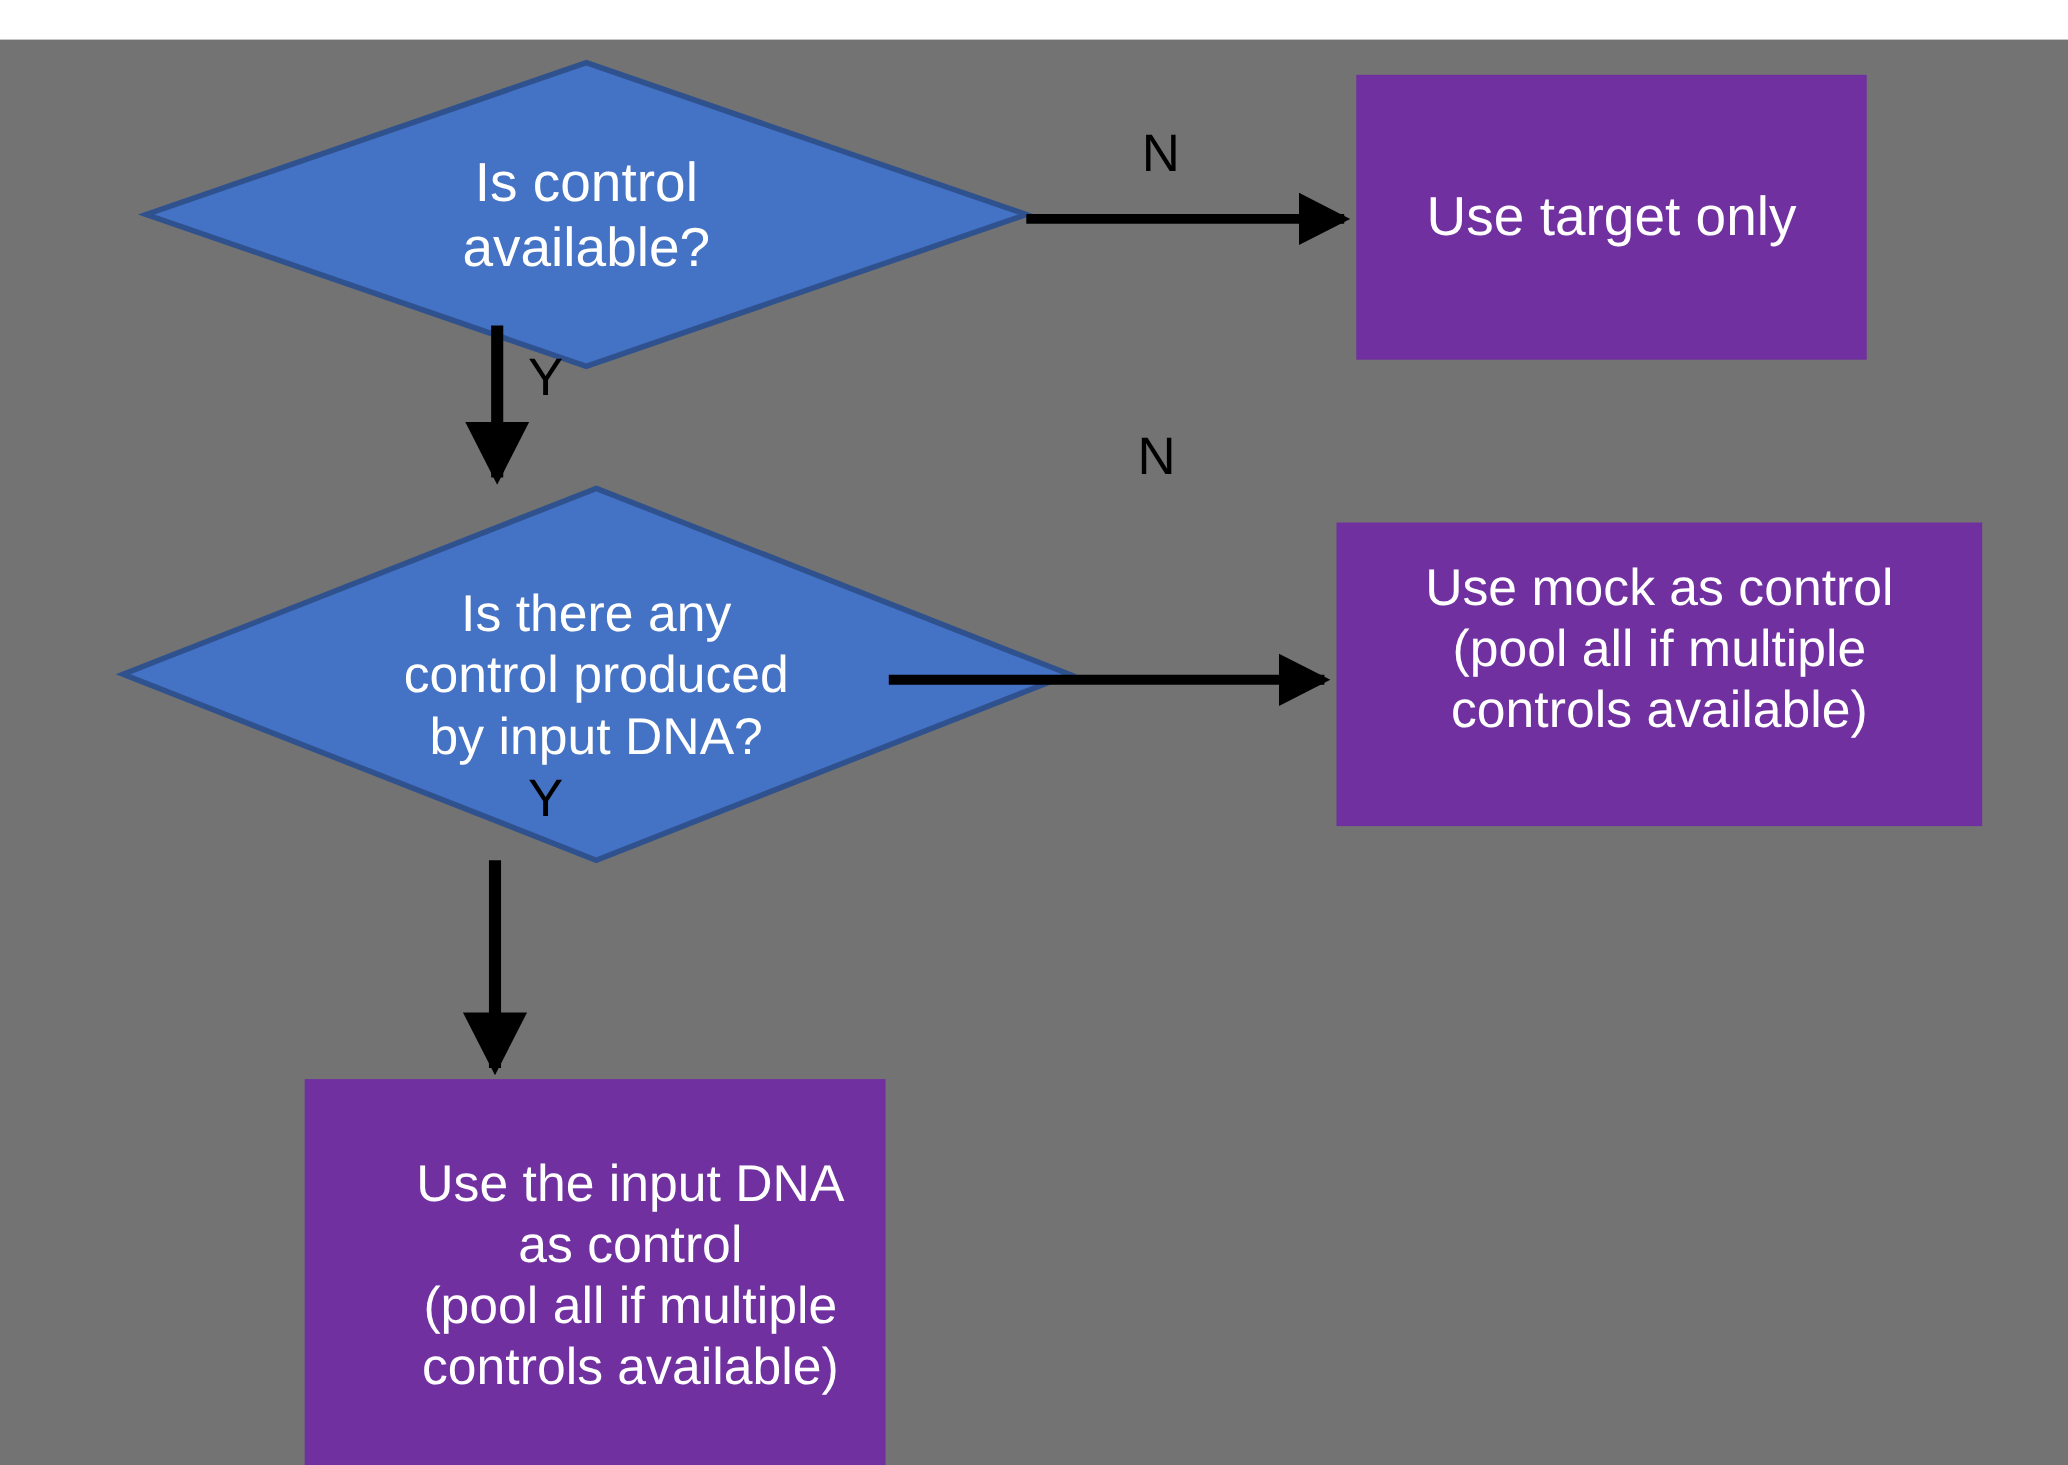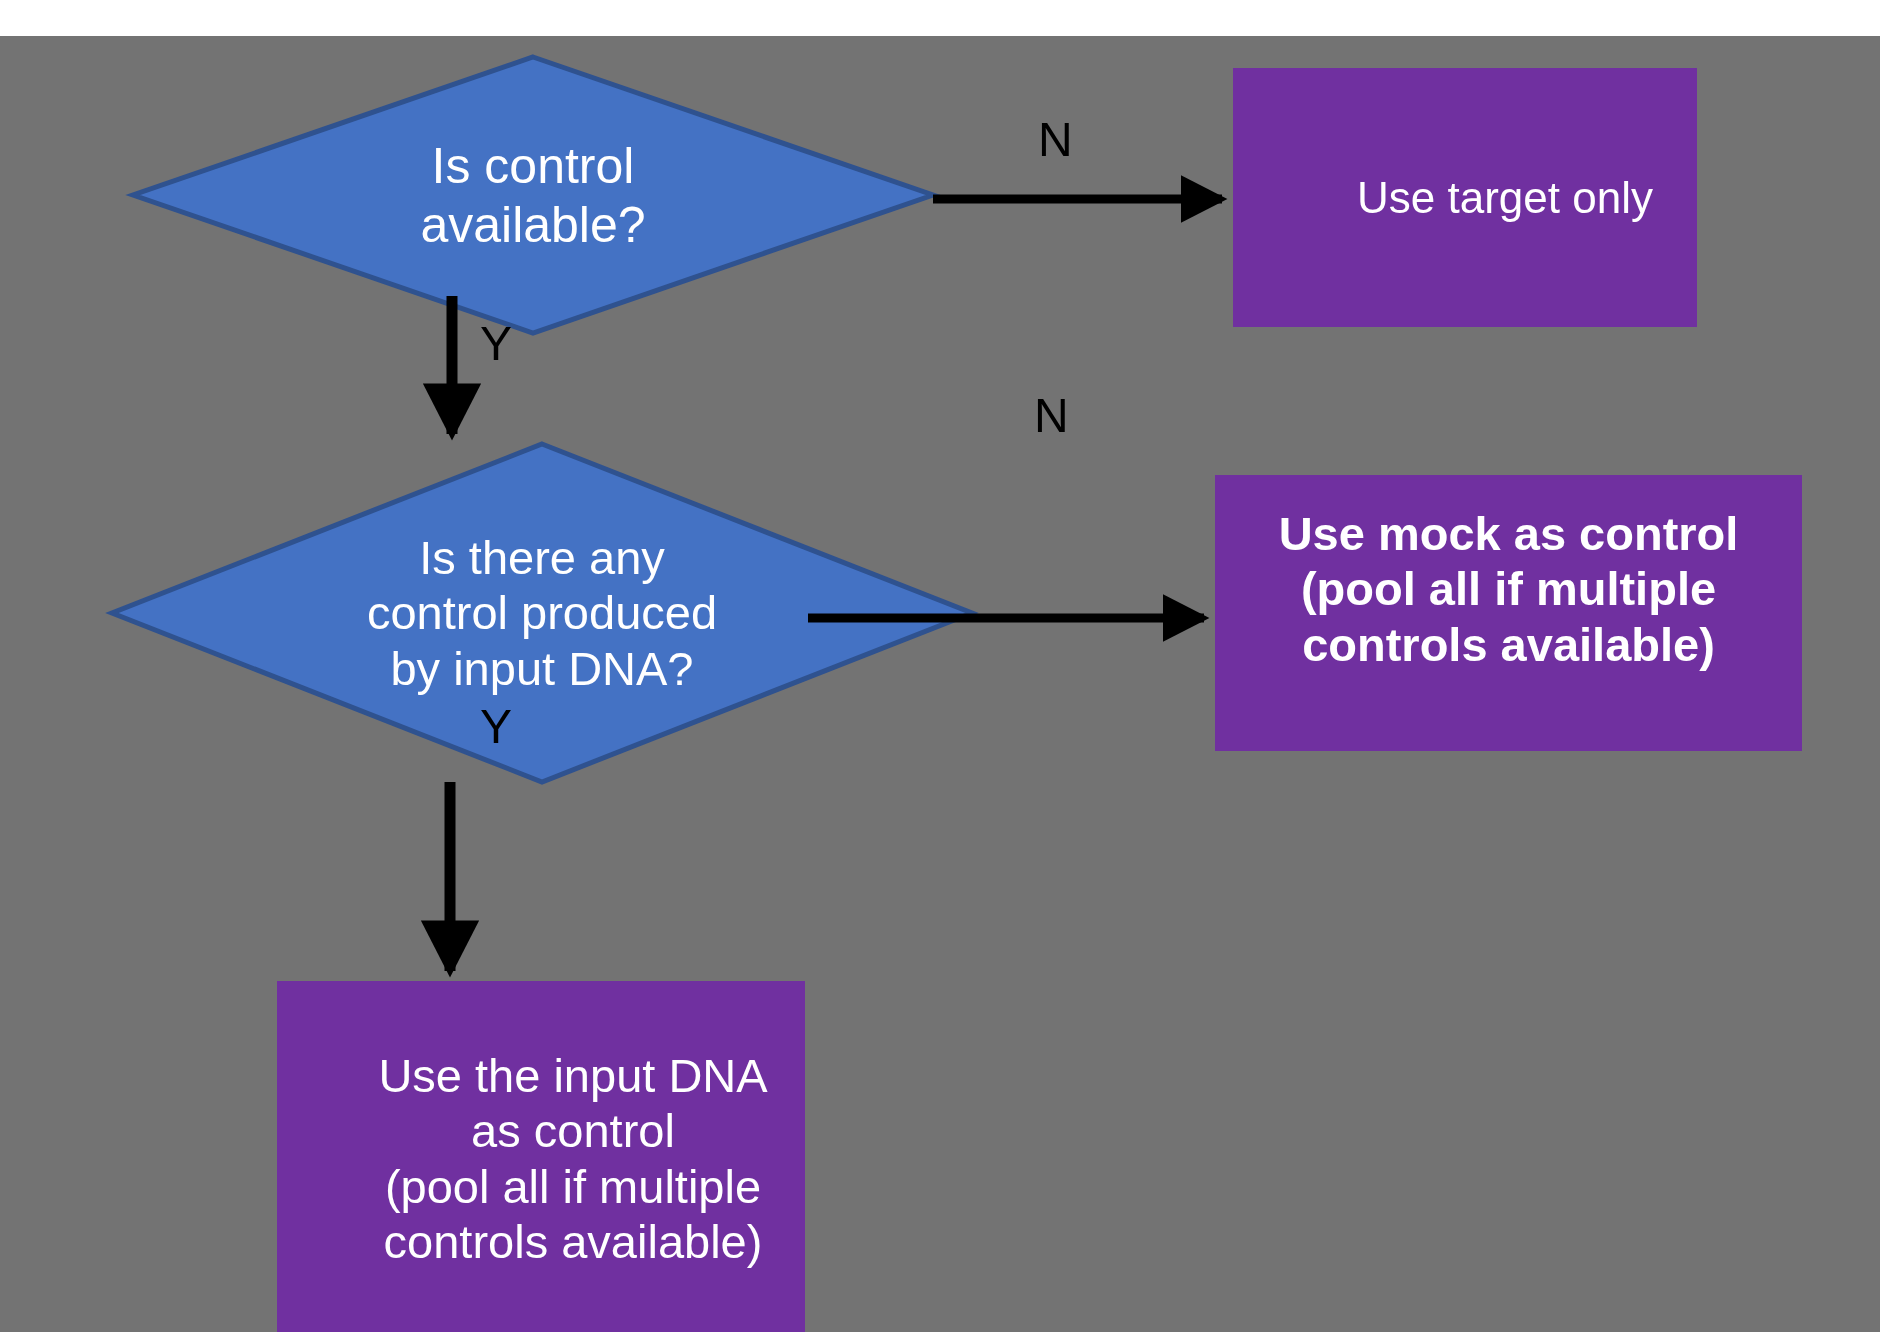--- a/index.html
+++ b/index.html
@@ -39,34 +39,33 @@
   .decision-text {
     font-size: 47px;
   }
   .decision-text.d1 {
     font-size: 50px;
   }
   .process-text {
     font-size: 47px;
   }
   .process-text.p1 {
-    font-size: 44px;
-    padding-left: 40px;
+    font-size: 50px;
   }
   .edge-label {
     position: absolute;
     font-size: 48px;
     color: #000000;
     line-height: 1;
   }
   
   #decision-1 { left: 133px; top: 21px; width: 800px; height: 277px; }
   #decision-2 { left: 112px; top: 408px; width: 860px; height: 338px; }
   #process-1  { left: 1233px; top: 32px; width: 464px; height: 259px; }
-  #process-2  { left: 1215px; top: 439px; width: 587px; height: 228px; font-weight: bold; }
+  #process-2  { left: 1215px; top: 439px; width: 587px; height: 228px; }
   #process-3  { left: 277px; top: 945px; width: 592px; height: 355px; }
 
   #label-n1 { left: 1038px; top: 80px; }
   #label-y1 { left: 480px; top: 284px; }
   #label-n2 { left: 1034px; top: 356px; }
   #label-y2 { left: 480px; top: 667px; }
 </style>
 </head>
 <body>
 

